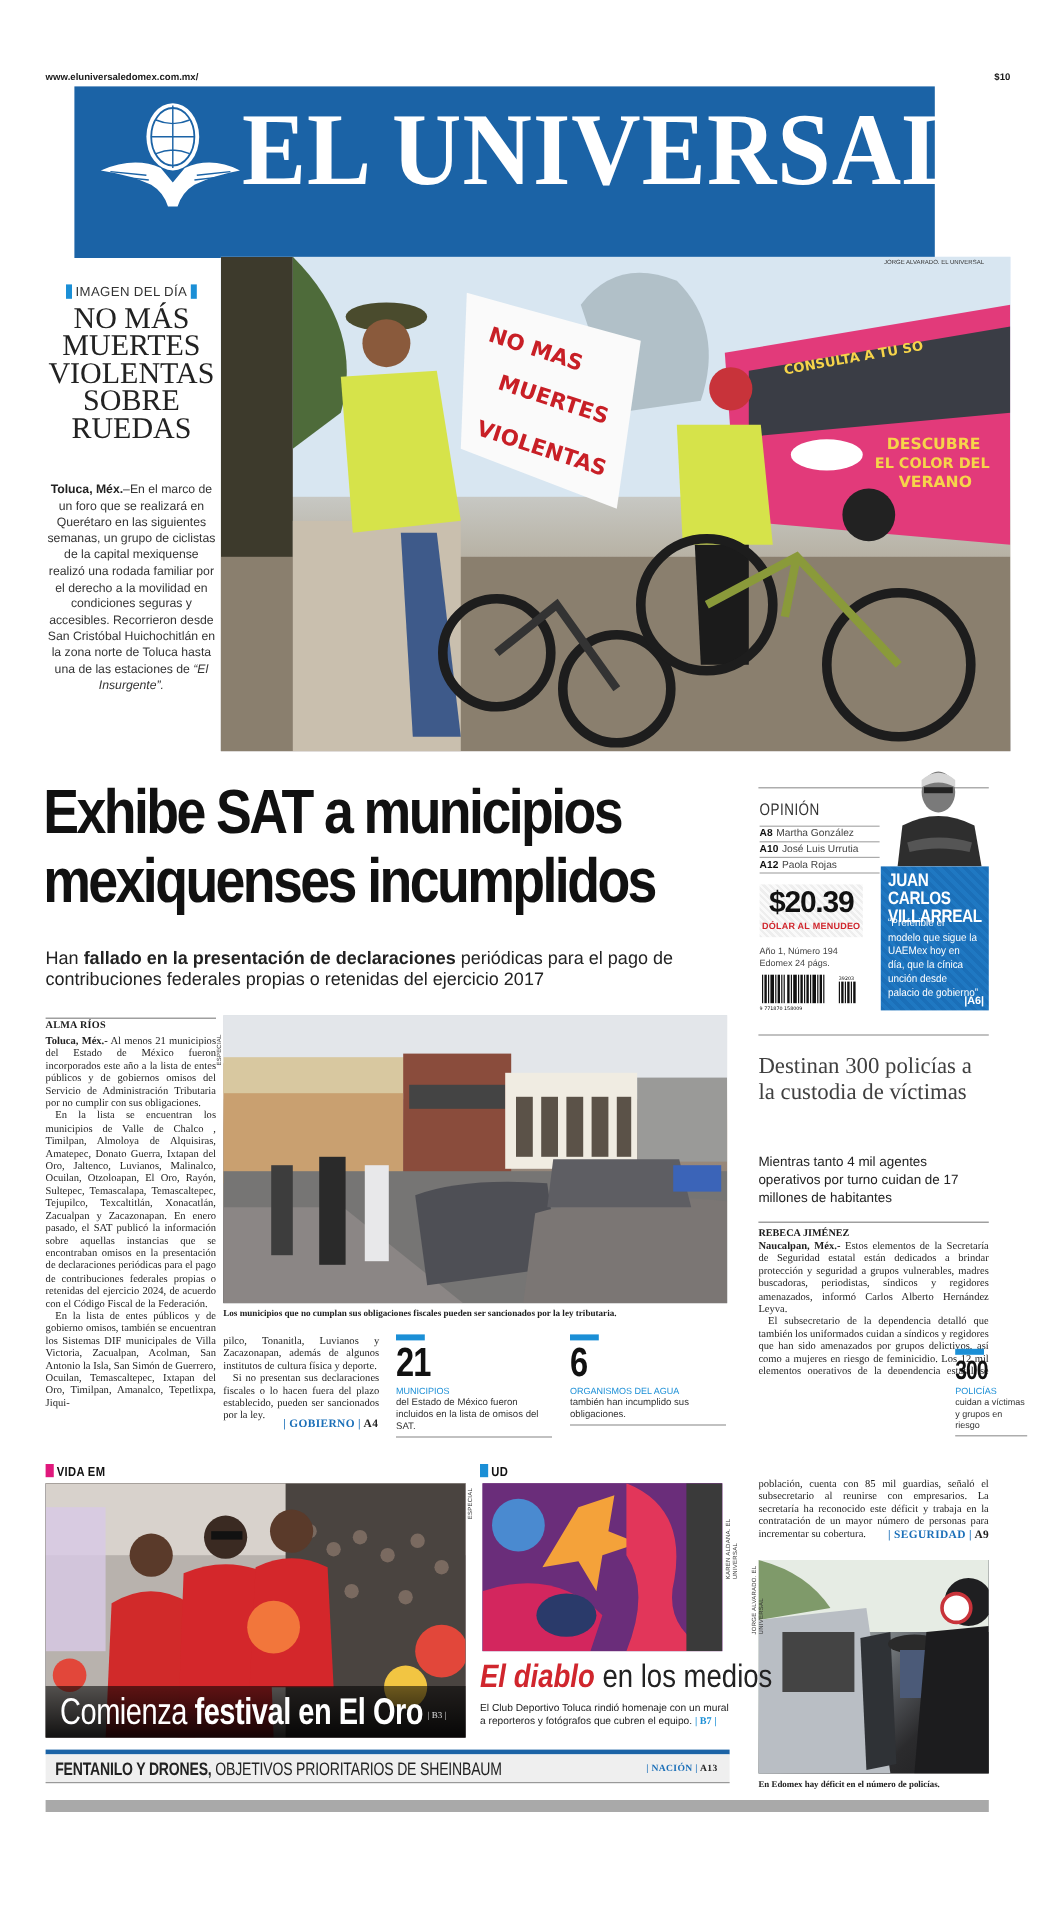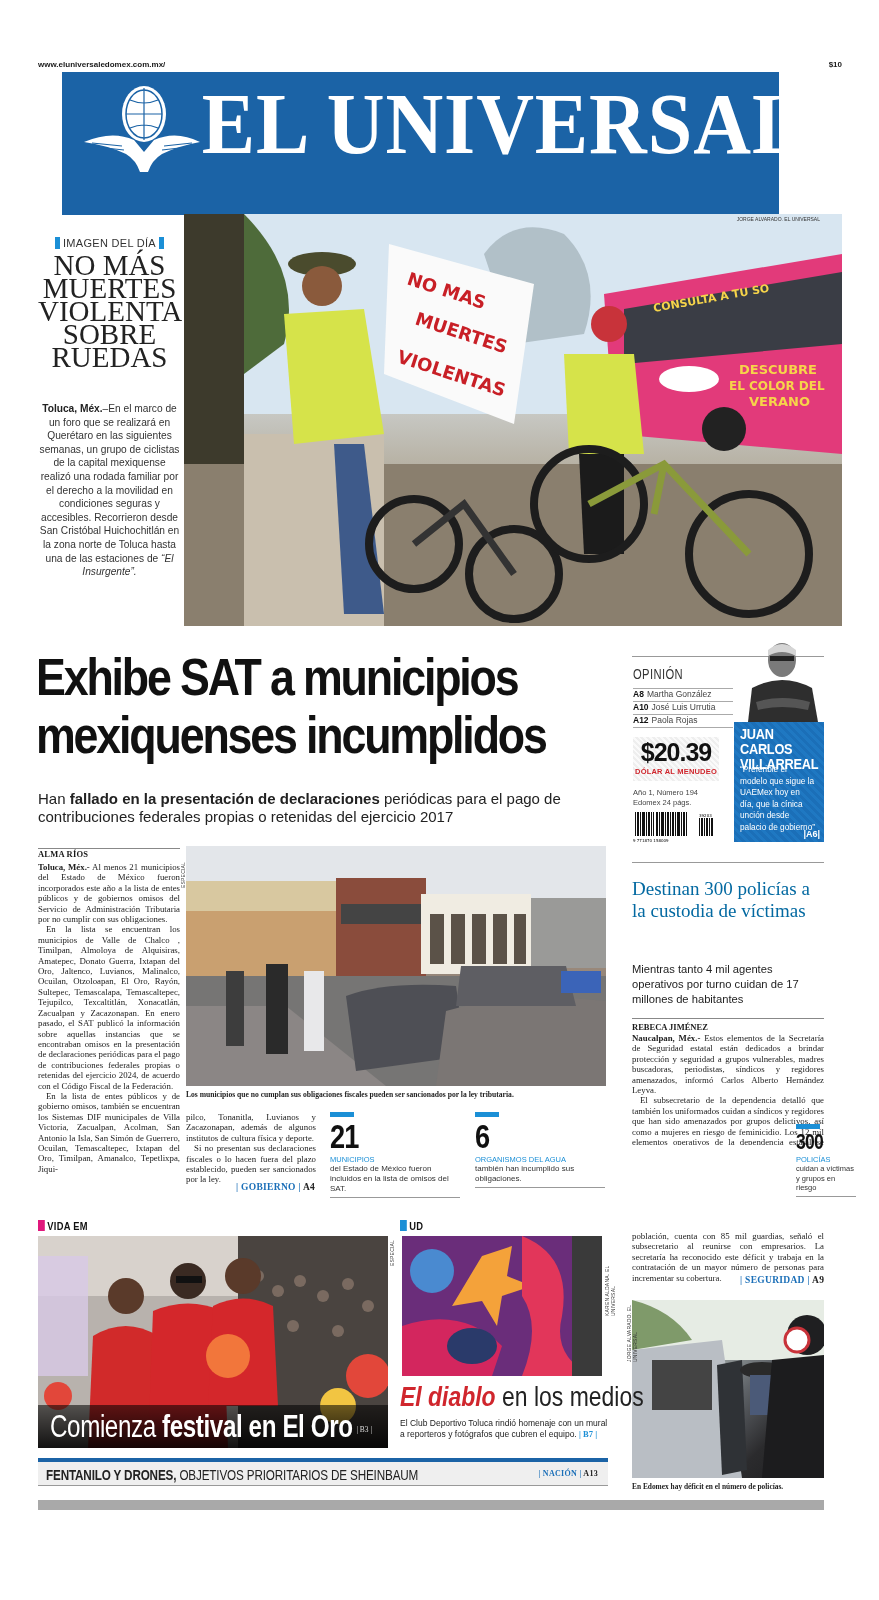--- a/index.html
+++ b/index.html
@@ -18,21 +18,21 @@
   .masthead .logo { position: absolute; left: 20px; top: 8px; width: 120px; height: 96px; }
   .masthead .title { position: absolute; left: 135px; top: 4px; width: 660px; text-align: center; color: #fff;
       font-family: "Liberation Serif", serif; font-weight: bold; font-size: 86px; letter-spacing: 1px; line-height: 96px; transform: scaleX(0.93); transform-origin: left center; }
   .masthead .subtitle { position: absolute; left: 0; right: 0; top: 92px; text-align: center; color: #fff;
       font-family: "DejaVu Sans", sans-serif; font-weight: bold; font-size: 37px; letter-spacing: 1px; line-height: 44px; }
 
   
   .idd-tag { top: 237px; left: 38px; width: 143px; text-align: center; font-size: 11px; color: #333; letter-spacing: 0.3px; }
   .idd-tag .bar { display: inline-block; width: 5px; height: 12px; background: #1b8fd6; vertical-align: -2px; margin: 0 3px; }
   .idd-title { top: 254px; left: 38px; width: 143px; text-align: center; font-family: "Liberation Serif", serif;
-      font-size: 29px; line-height: 23px; color: #222; }
+      font-size: 25px; line-height: 23px; color: #222; }
   .idd-body { top: 402px; left: 38px; width: 143px; text-align: center; font-size: 10.2px; line-height: 13.6px; color: #333; }
   .idd-body b { color: #222; }
 
   .photo-main { top: 214px; left: 184px; width: 658px; height: 412px; overflow: hidden;
       background: linear-gradient(180deg, #c7dcef 0%, #dfe9f2 30%, #b8b3a6 60%, #6d665c 100%); }
   .credit-main { top: 216px; left: 700px; width: 120px; font-size: 5px; color: #333; text-align: right; }
 
   
   .headline { top: 648px; left: 36px; width: 580px; font-family: "Liberation Sans", sans-serif; font-weight: bold;
       font-size: 52px; line-height: 58px; color: #111; letter-spacing: -2.5px; transform: scaleX(0.86); transform-origin: left top; width: 680px; }
@@ -76,21 +76,21 @@
   .stat { width: 130px; }
   .stat .bar { width: 24px; height: 5px; background: #1b8fd6; margin-bottom: 2px; }
   .stat .num { font-weight: bold; font-size: 34px; line-height: 34px; letter-spacing: -1px; transform: scaleX(0.8); transform-origin: left; color: #111; }
   .stat .lab { font-weight: normal; font-size: 7.5px; color: #1b8fd6; margin-top: 2px; }
   .stat .txt { font-size: 8px; line-height: 10px; color: #333; padding-bottom: 3px; border-bottom: 1px solid #999; }
   .stat1 { top: 1112px; left: 330px; }
   .stat2 { top: 1112px; left: 475px; }
 
   
   .r-rule { top: 862px; left: 632px; width: 192px; height: 1px; background: #999; }
-  .r-title { top: 878px; left: 632px; width: 192px; font-family: "Liberation Serif", serif; font-size: 19px; line-height: 22px; color: #0369a1; }
+  .r-title { top: 878px; left: 632px; width: 192px; font-family: "Liberation Serif", serif; font-size: 19px; line-height: 22px; color: #404040; }
   .r-deck { top: 962px; left: 632px; width: 192px; font-size: 11.2px; line-height: 15px; color: #222; }
   .r-byline { top: 1018px; left: 632px; width: 192px; border-top: 1px solid #888; padding-top: 3px;
       font-family: "Liberation Serif", serif; font-weight: bold; font-size: 8.5px; }
   .r-body1 { top: 1033px; left: 632px; width: 192px; }
   .r-body3 { top: 1231px; left: 632px; width: 192px; }
   .stat3 { top: 1124px; left: 796px; width: 60px; }
   .stat3 .num { font-size: 22px; line-height: 22px; }
   .stat3 .txt { font-size: 7.5px; line-height: 9.5px; }
   .seg-ref { top: 1275px; left: 740px; }
   .photo-pol { top: 1300px; left: 632px; width: 192px; height: 178px; overflow: hidden;

